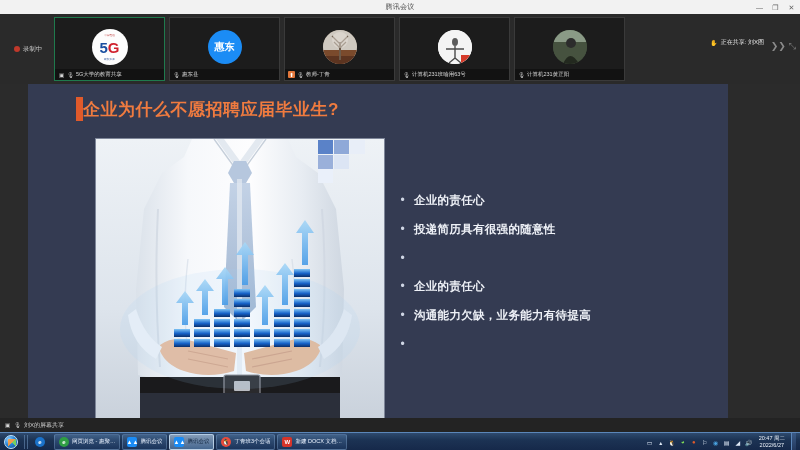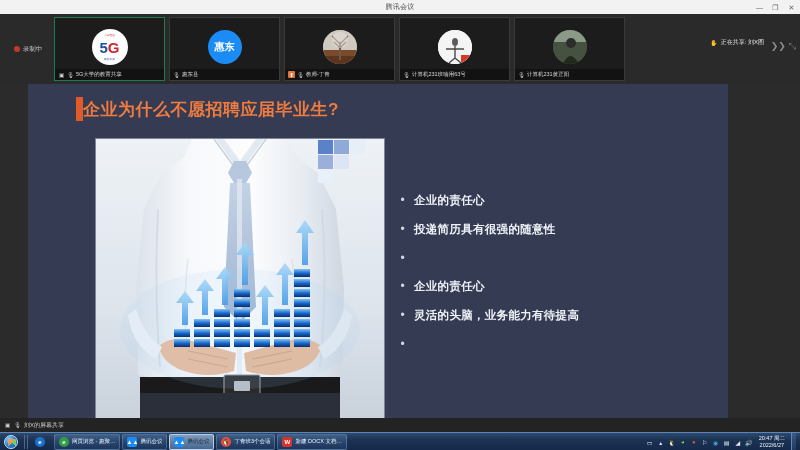--- a/index.html
+++ b/index.html
@@ -518,21 +518,21 @@
         </div>
         <div class="bullet">
           <span class="dot">•</span>
         </div>
         <div class="bullet">
           <span class="dot">•</span>
           <span class="btxt">企业的责任心</span>
         </div>
         <div class="bullet">
           <span class="dot">•</span>
-          <span class="btxt">灵活的头脑，业务能力有待提高</span>
+          <span class="btxt">沟通能力欠缺，业务能力有待提高</span>
         </div>
         <div class="bullet">
           <span class="dot">•</span>
         </div>
       </div>
 
     </div>
   </div>
 
   <div class="sharebar" style="bottom:18px">

